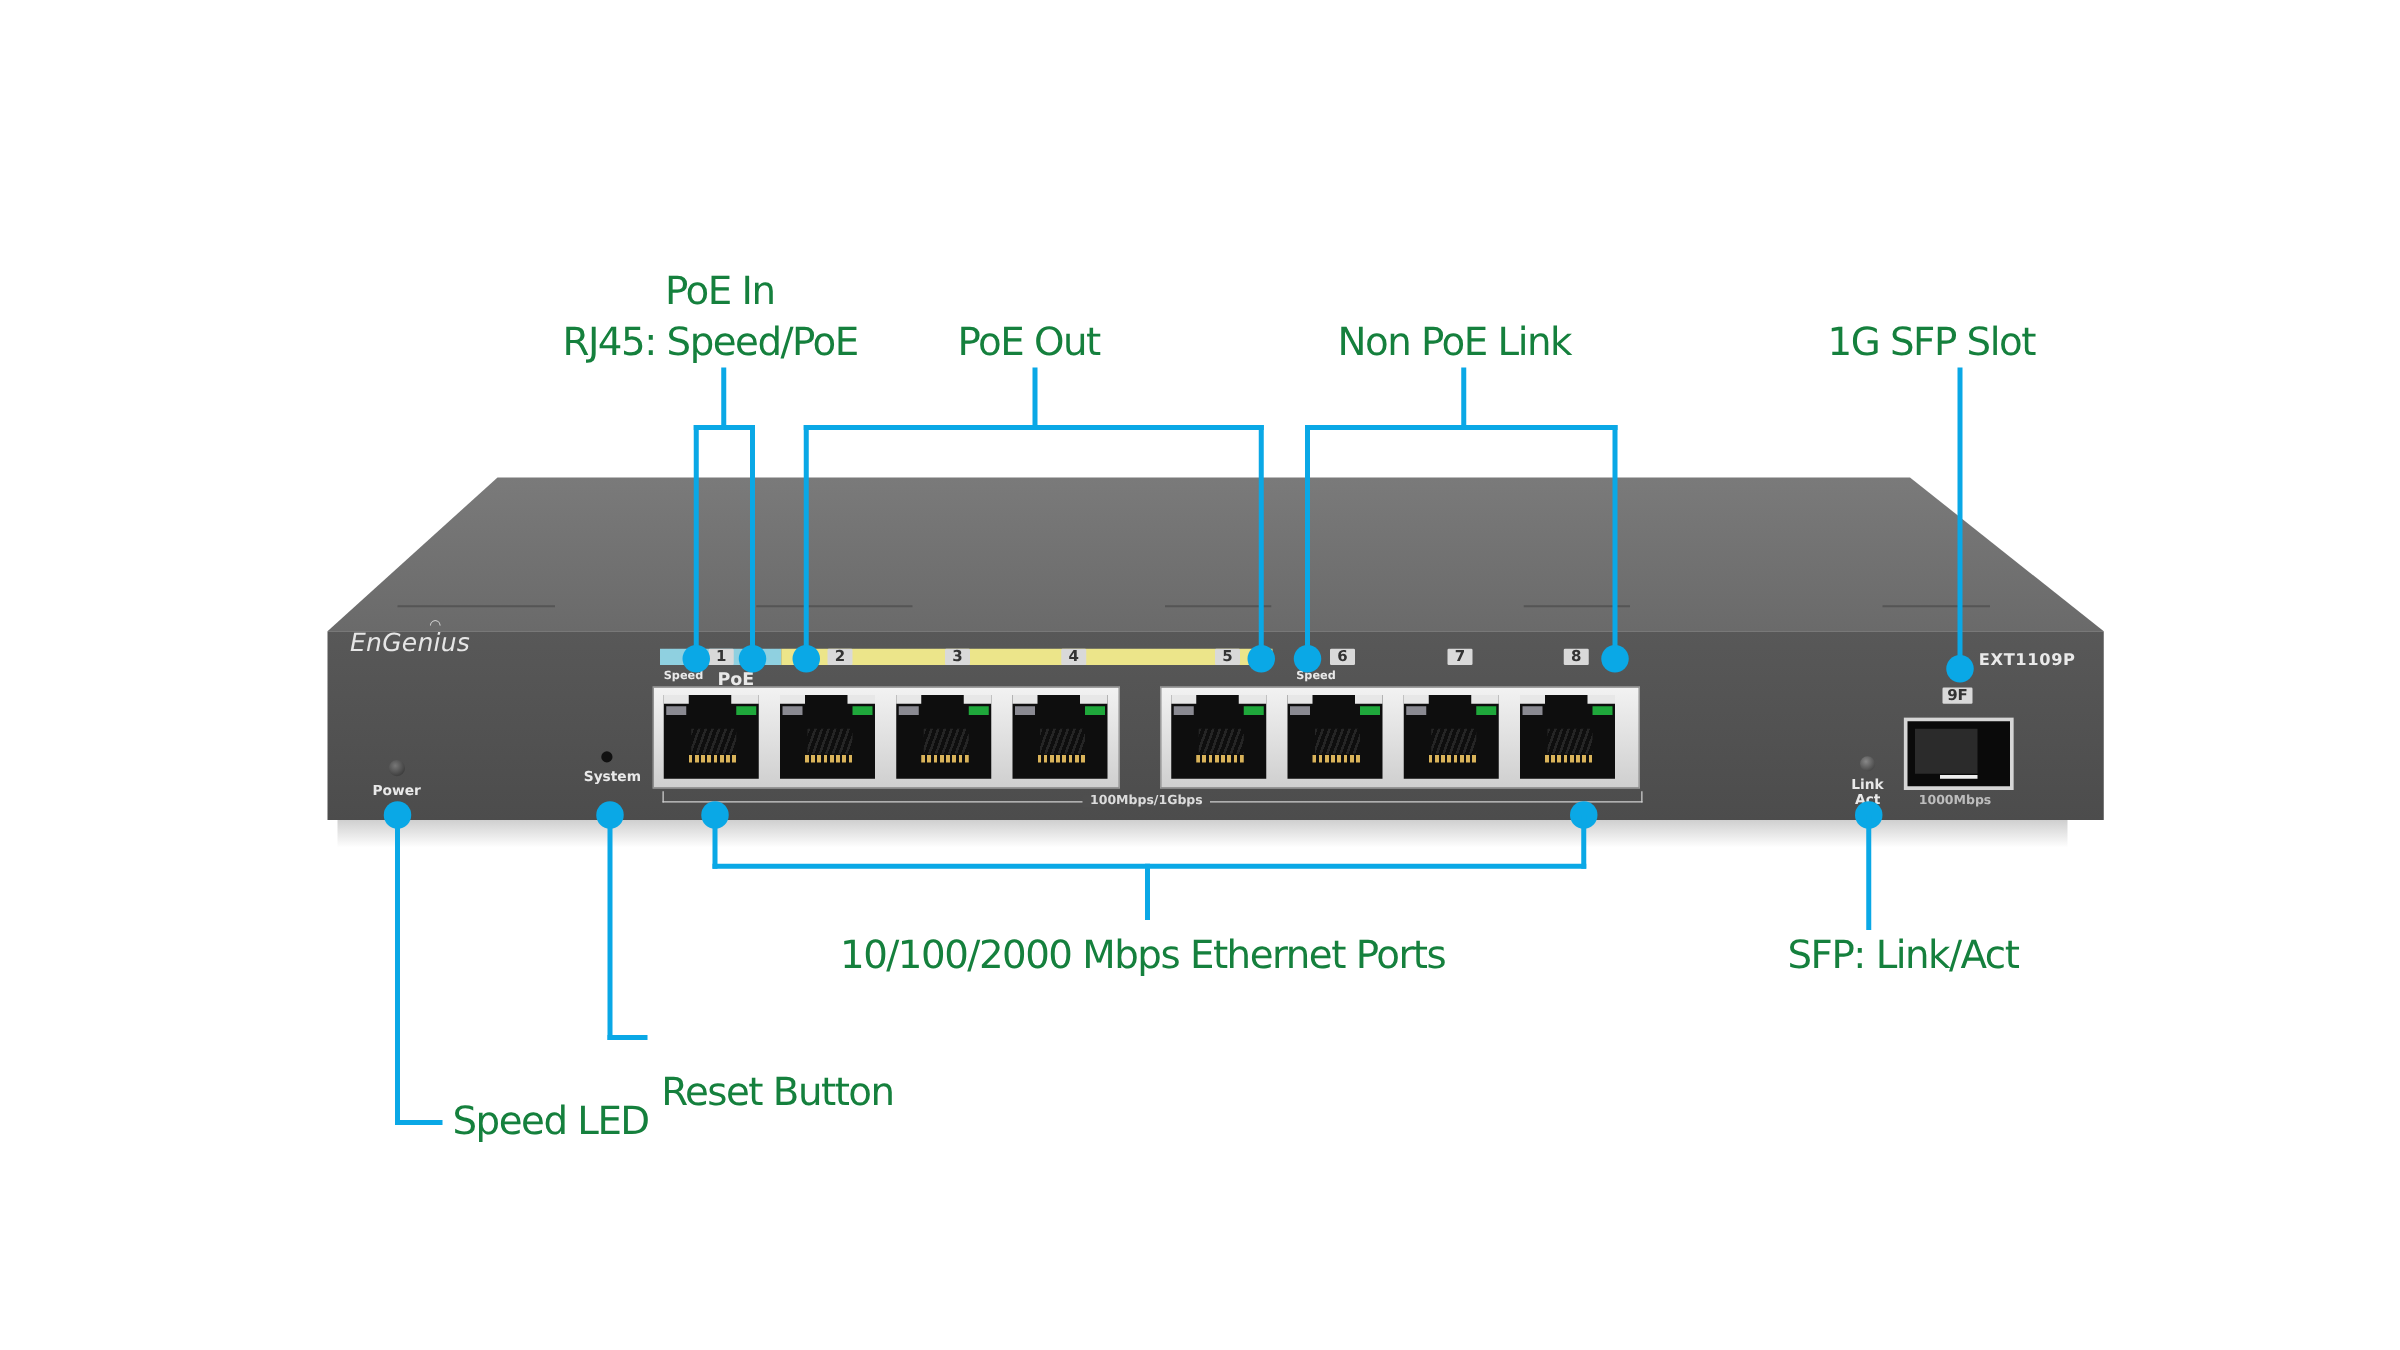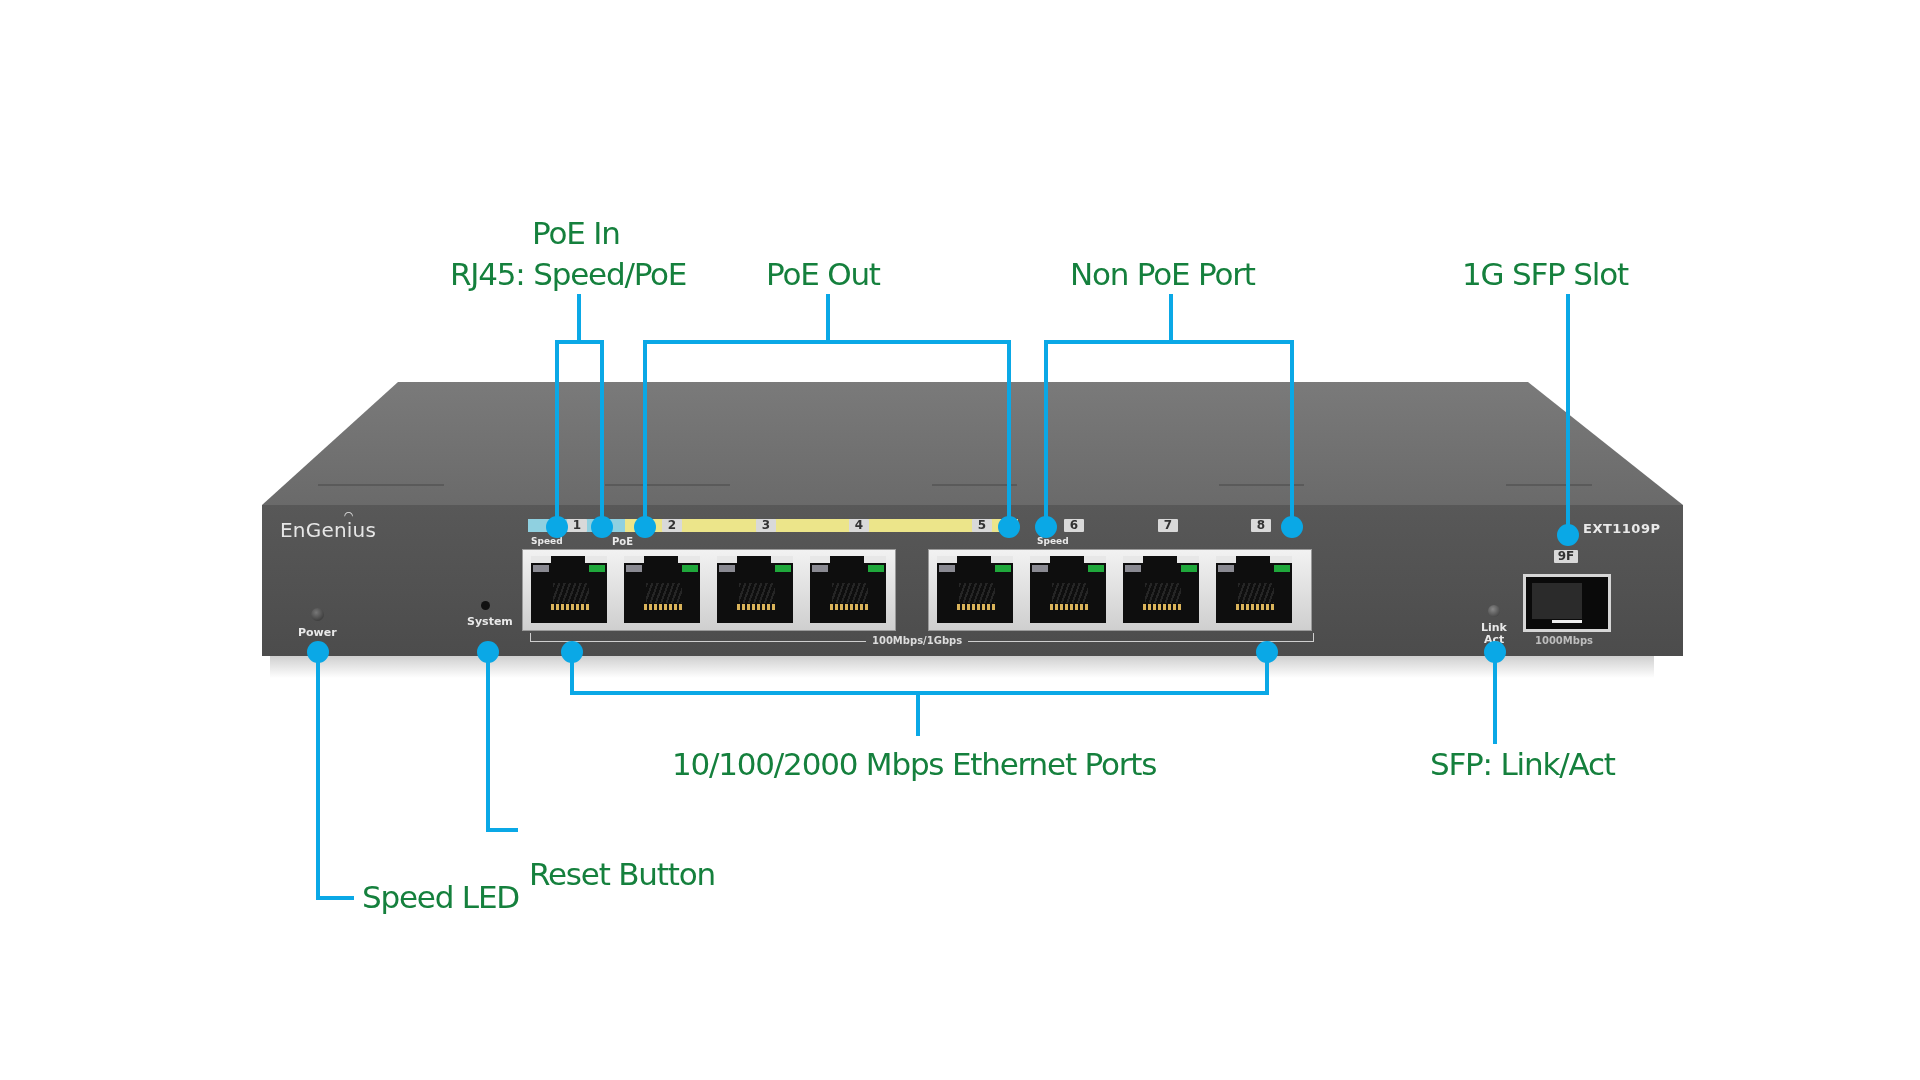--- a/index.html
+++ b/index.html
@@ -46,21 +46,21 @@
   <rect x="270" y="656" width="1384" height="22" fill="url(#shadowg)"></rect>
   <polygon points="398,382 1528,382 1683,505 262,505" fill="url(#topg)"></polygon>
   <line x1="318" y1="485" x2="444" y2="485" stroke="#555" stroke-width="1.5"></line>
   <line x1="605" y1="485" x2="730" y2="485" stroke="#555" stroke-width="1.5"></line>
   <line x1="932" y1="485" x2="1017" y2="485" stroke="#555" stroke-width="1.5"></line>
   <line x1="1219" y1="485" x2="1304" y2="485" stroke="#555" stroke-width="1.5"></line>
   <line x1="1506" y1="485" x2="1592" y2="485" stroke="#555" stroke-width="1.5"></line>
   <rect x="262" y="505" width="1421" height="151" fill="url(#frontg)"></rect>
 </svg>
 
-<div class="abs" style="left:280px;top:518px;color:#e6e6e6;font-size:20px;font-family:'DejaVu Sans',sans-serif;letter-spacing:0.2px;">
+<div class="abs" style="left:280px;top:502px;color:#e6e6e6;font-size:20px;font-family:'DejaVu Sans',sans-serif;letter-spacing:0.2px;font-style:italic;">
   <span>EnGenius</span>
   <span style="position:absolute;left:64px;top:-9px;font-size:11px;color:#e6e6e6;">◠</span>
 </div>
 
 <div class="abs" style="left:311px;top:608px;width:13px;height:13px;border-radius:50%;background:radial-gradient(circle at 40% 35%,#777,#2a2a2a);"></div>
 <div class="device-label" style="left:298px;top:627px;">Power</div>
 
 <div class="abs" style="left:481px;top:601px;width:9px;height:9px;border-radius:50%;background:#111;"></div>
 <div class="device-label" style="left:467px;top:616px;">System</div>
 
@@ -70,21 +70,21 @@
 <div class="portnum" style="left:567px;top:519px;">1</div>
 <div class="portnum" style="left:662px;top:519px;">2</div>
 <div class="portnum" style="left:756px;top:519px;">3</div>
 <div class="portnum" style="left:849px;top:519px;">4</div>
 <div class="portnum" style="left:972px;top:519px;">5</div>
 <div class="portnum" style="left:1064px;top:519px;">6</div>
 <div class="portnum" style="left:1158px;top:519px;">7</div>
 <div class="portnum" style="left:1251px;top:519px;">8</div>
 
 <div class="device-label" style="left:531px;top:537px;font-size:9px;">Speed</div>
-<div class="device-label" style="left:612px;top:537px;font-size:10px;">PoE</div>
+<div class="device-label" style="left:574px;top:537px;font-size:14px;">PoE</div>
 <div class="device-label" style="left:1037px;top:537px;font-size:9px;">Speed</div>
 
 <div class="frame" style="left:522px;top:549px;width:372px;height:80px;"></div>
 <div class="frame" style="left:928px;top:549px;width:382px;height:80px;"></div>
 
 <div class="rj45" style="left:531px;top:556px;">
     <div class="notch-l"></div>
     <div class="notch-r"></div>
     <div class="led-l"></div>
     <div class="led-r"></div>
@@ -201,18 +201,18 @@
 <div class="line" style="left:486px;top:652px;width:4px;height:180px;"></div>
 <div class="line" style="left:486px;top:828px;width:32px;height:4px;"></div>
 
 <div class="dot" style="left:307px;top:641px;"></div>
 <div class="line" style="left:316px;top:652px;width:4px;height:248px;"></div>
 <div class="line" style="left:316px;top:896px;width:38px;height:4px;"></div>
 
 <div class="callout-text" style="left:532px;top:218px;">PoE In</div>
 <div class="callout-text" style="left:450px;top:259px;">RJ45: Speed/PoE</div>
 <div class="callout-text" style="left:766px;top:259px;">PoE Out</div>
-<div class="callout-text" style="left:1070px;top:259px;">Non PoE Port</div>
+<div class="callout-text" style="left:1070px;top:259px;">Non PoE Link</div>
 <div class="callout-text" style="left:1462px;top:259px;">1G SFP Slot</div>
 <div class="callout-text" style="left:672px;top:749px;">10/100/2000 Mbps Ethernet Ports</div>
 <div class="callout-text" style="left:1398px;top:749px;margin-left:32px;">SFP: Link/Act</div>
 <div class="callout-text" style="left:529px;top:859px;">Reset Button</div>
 <div class="callout-text" style="left:362px;top:882px;">Speed LED</div>
 
 </body></html>

